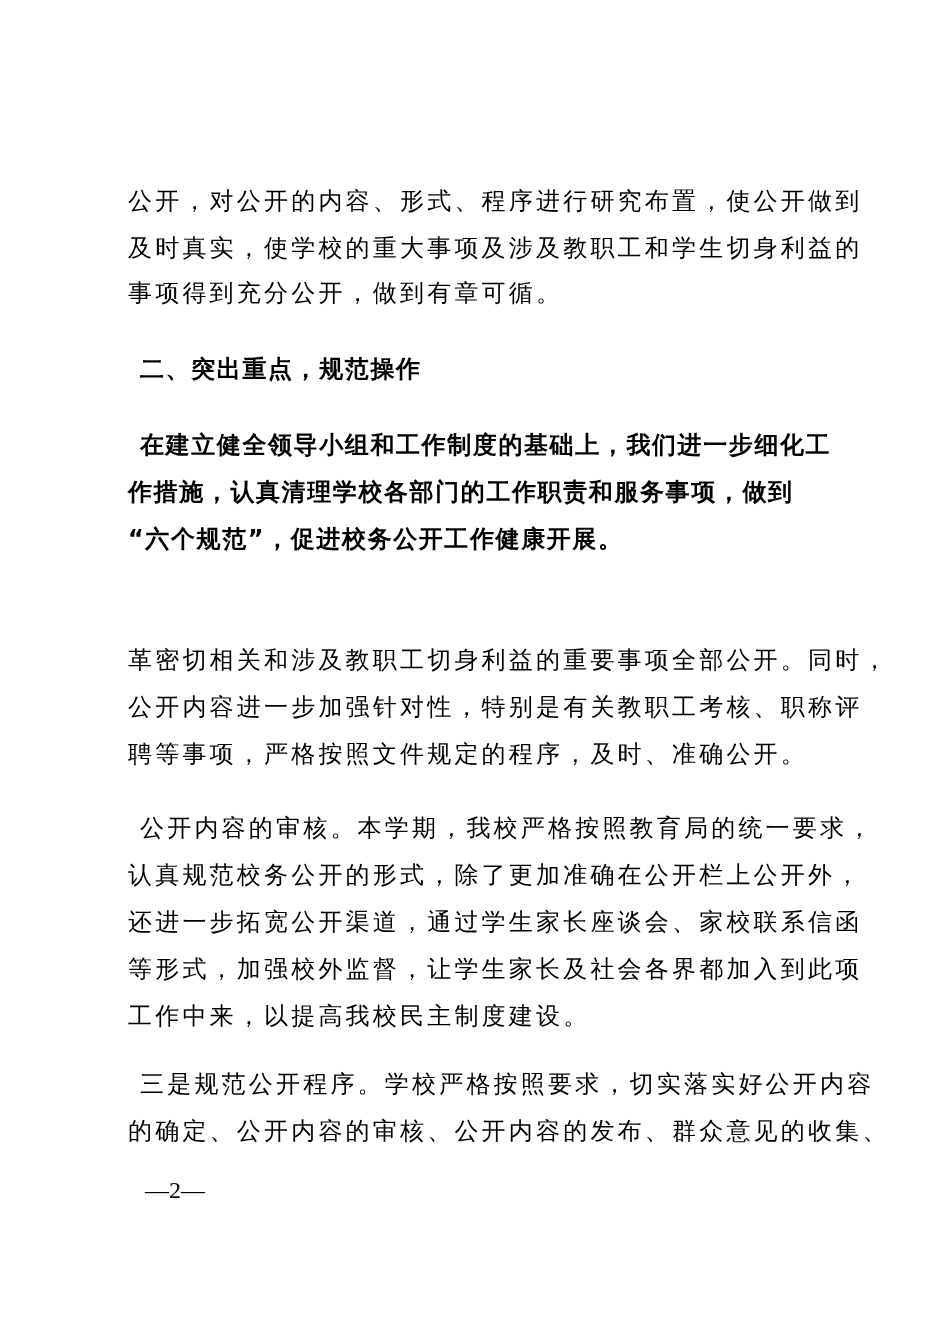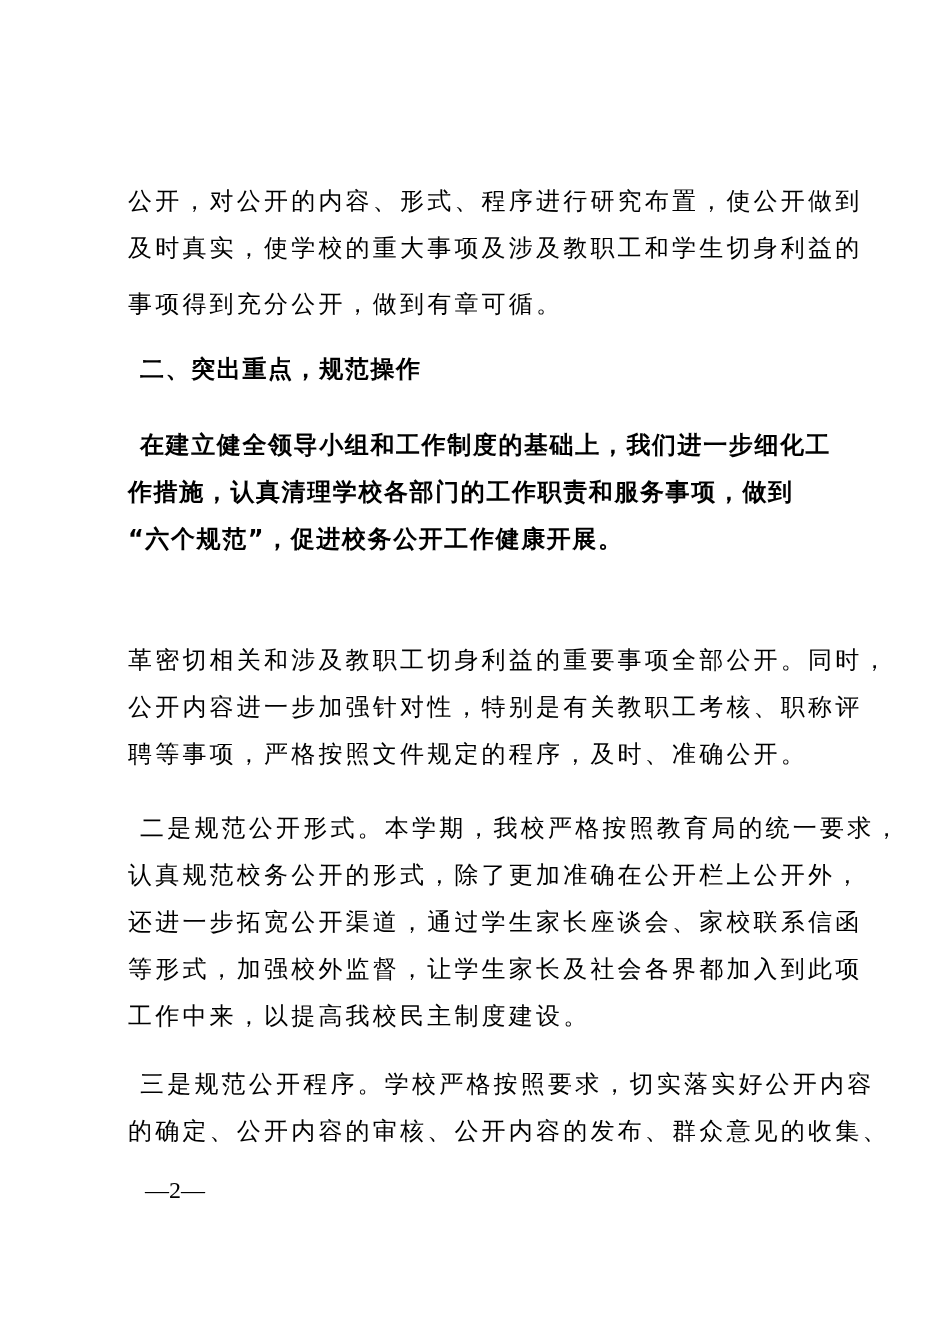--- a/index.html
+++ b/index.html
@@ -10,33 +10,33 @@
   .indent { left:140px; }
   .footer { position:absolute; left:145px; top:1177px; font-size:24px; font-family:"Liberation Serif", serif; }
 </style>
 </head>
 <body>
 
 <div class="page">
 
   <div class="line" style="top:186px">公开，对公开的内容、形式、程序进行研究布置，使公开做到</div>
   <div class="line" style="top:233px">及时真实，使学校的重大事项及涉及教职工和学生切身利益的</div>
-  <div class="line" style="top:289px">事项得到充分公开，做到有章可循。</div>
+  <div class="line" style="top:278px">事项得到充分公开，做到有章可循。</div>
 
   <div class="line bold indent" style="top:354px">二、突出重点，规范操作</div>
 
   <div class="line bold indent" style="top:430px">在建立健全领导小组和工作制度的基础上，我们进一步细化工</div>
   <div class="line bold" style="top:477px">作措施，认真清理学校各部门的工作职责和服务事项，做到</div>
   <div class="line bold" style="top:524px">“六个规范”，促进校务公开工作健康开展。</div>
 
   <div class="line" style="top:645px">革密切相关和涉及教职工切身利益的重要事项全部公开。同时，</div>
   <div class="line" style="top:692px">公开内容进一步加强针对性，特别是有关教职工考核、职称评</div>
   <div class="line" style="top:739px">聘等事项，严格按照文件规定的程序，及时、准确公开。</div>
 
-  <div class="line indent" style="top:813px">二是规范公开形式。本学期，我校严格按照教育局的统一要求，</div>
+  <div class="line indent" style="top:813px">公开内容的审核。本学期，我校严格按照教育局的统一要求，</div>
   <div class="line" style="top:860px">认真规范校务公开的形式，除了更加准确在公开栏上公开外，</div>
   <div class="line" style="top:907px">还进一步拓宽公开渠道，通过学生家长座谈会、家校联系信函</div>
   <div class="line" style="top:954px">等形式，加强校外监督，让学生家长及社会各界都加入到此项</div>
   <div class="line" style="top:1001px">工作中来，以提高我校民主制度建设。</div>
 
   <div class="line indent" style="top:1069px">三是规范公开程序。学校严格按照要求，切实落实好公开内容</div>
   <div class="line" style="top:1116px">的确定、公开内容的审核、公开内容的发布、群众意见的收集、</div>
 
   <div class="footer">—2—</div>
 </div>

